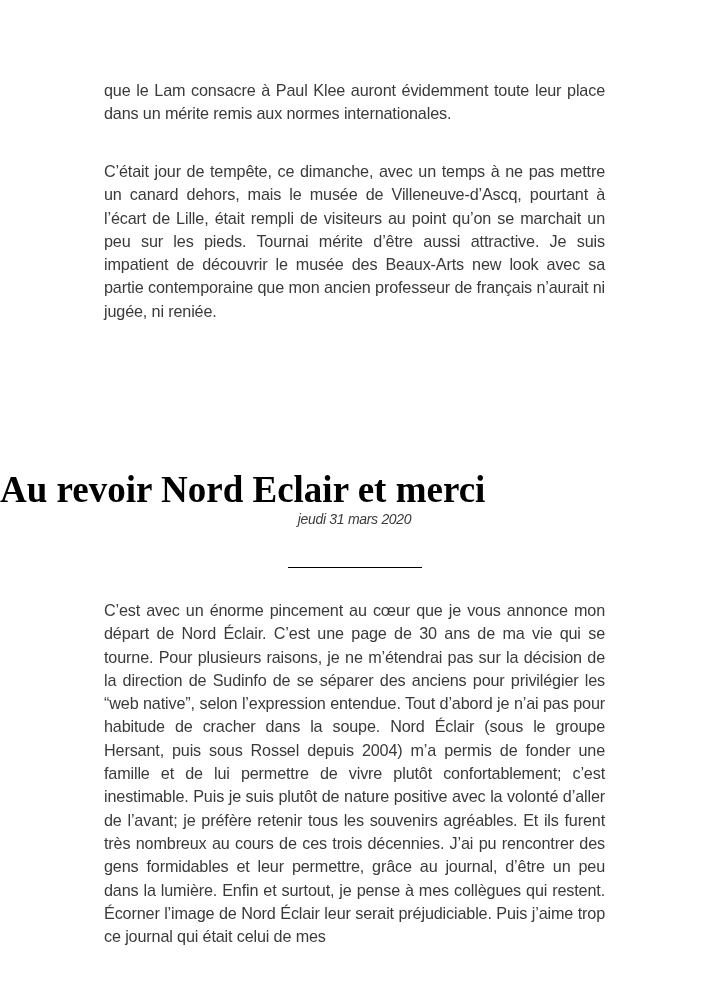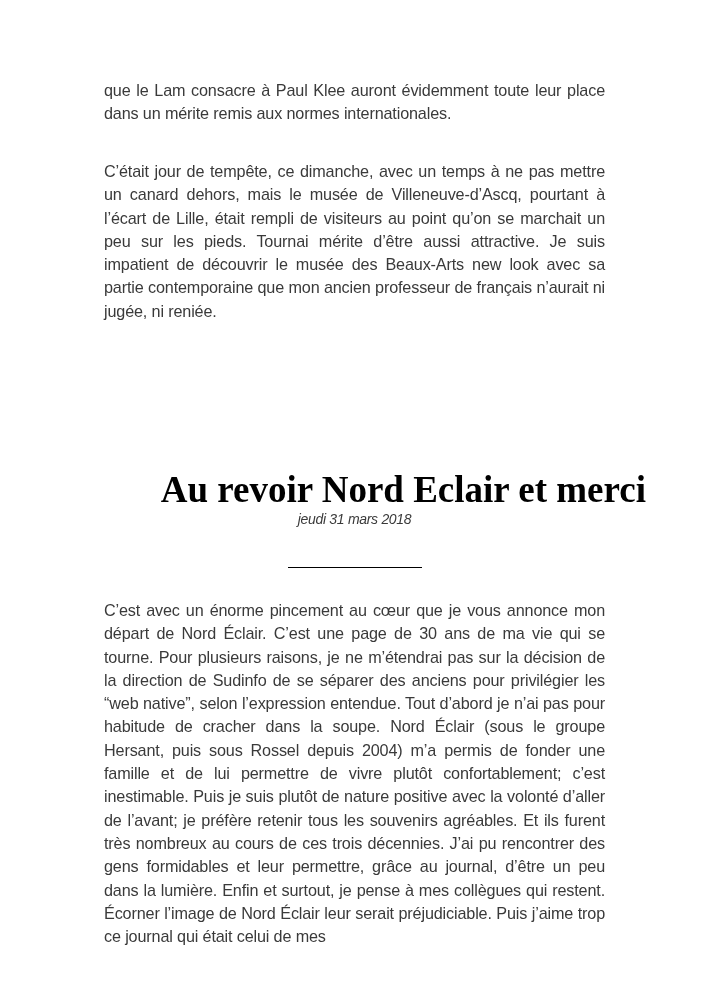--- a/index.html
+++ b/index.html
@@ -35,21 +35,21 @@
     }
     .p1 { top: 79px; }
     .p2 { top: 160px; }
     .p3 { top: 599px; }
 
     .article-title {
       position: absolute;
       left: 0;
       width: 646px;
       top: 468px;
-      text-align: right;
+      text-align: left;
       font-family: "Liberation Serif", "DejaVu Serif", serif;
       font-weight: bold;
       font-size: 37px;
       line-height: 44px;
       color: #000000;
       margin: 0;
     }
     .article-date {
       position: absolute;
       left: 0;
@@ -87,20 +87,20 @@
 <body>
 
 <div class="page">
 
   <p class="text-block p1">que le Lam consacre à Paul Klee auront évidemment toute leur place dans un mérite remis aux normes internationales.</p>
 
   <p class="text-block p2">C’était jour de tempête, ce dimanche, avec un temps à ne pas mettre un canard dehors, mais le musée de Villeneuve-d’Ascq, pourtant à l’écart de Lille, était rempli de visiteurs au point qu’on se marchait un peu sur les pieds. Tournai mérite d’être aussi attractive. Je suis impatient de découvrir le musée des Beaux-Arts new look avec sa partie contemporaine que mon ancien professeur de français n’aurait ni jugée, ni reniée.</p>
 
   <h1 class="article-title">Au revoir Nord Eclair et merci</h1>
 
-  <div class="article-date">jeudi 31 mars 2018</div>
+  <div class="article-date">jeudi 31 mars 2020</div>
 
   <div class="separator"></div>
 
   <p class="text-block p3">C’est avec un énorme pincement au cœur que je vous annonce mon départ de Nord Éclair. C’est une page de 30 ans de ma vie qui se tourne. Pour plusieurs raisons, je ne m’étendrai pas sur la décision de la direction de Sudinfo de se séparer des anciens pour privilégier les “web native”, selon l’expression entendue. Tout d’abord je n’ai pas pour habitude de cracher dans la soupe. Nord Éclair (sous le groupe Hersant, puis sous Rossel depuis 2004) m’a permis de fonder une famille et de lui permettre de vivre plutôt confortablement; c’est inestimable. Puis je suis plutôt de nature positive avec la volonté d’aller de l’avant; je préfère retenir tous les souvenirs agréables. Et ils furent très nombreux au cours de ces trois décennies. J’ai pu rencontrer des gens formidables et leur permettre, grâce au journal, d’être un peu dans la lumière. Enfin et surtout, je pense à mes collègues qui restent. Écorner l’image de Nord Éclair leur serait préjudiciable. Puis j’aime trop ce journal qui était celui de mes</p>
 
 
 </div>
 
 </body></html>

